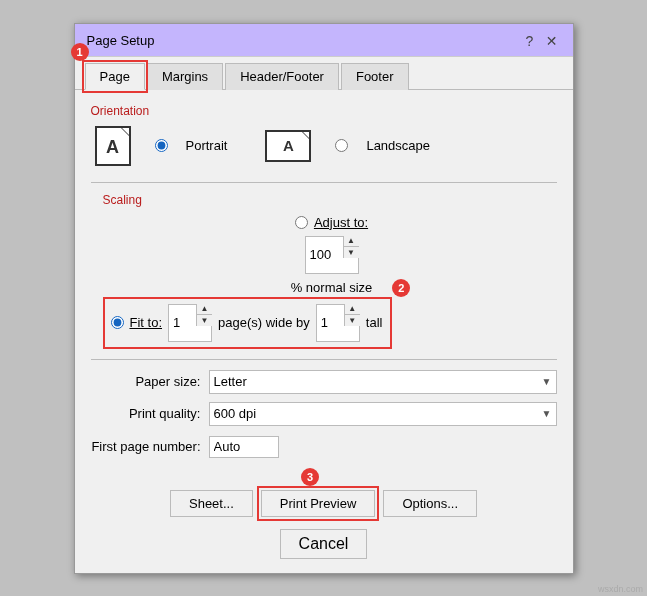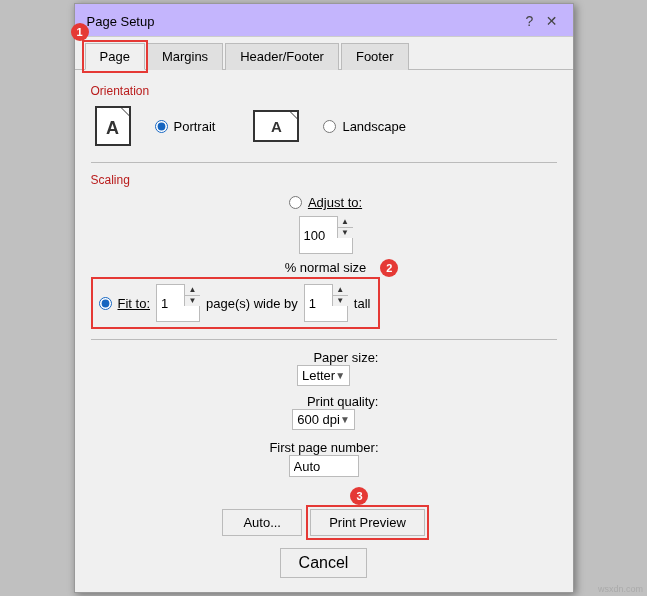--- a/index.html
+++ b/index.html
@@ -107,21 +107,21 @@
     .orientation-row {
       display: flex;
       align-items: center;
       gap: 24px;
       margin-bottom: 16px;
       margin-left: 4px;
     }
     .orient-option {
       display: flex;
       align-items: center;
-      gap: 6px;
+      gap: 18px;
     }
     .letter-icon {
       width: 36px;
       height: 40px;
       border: 2px solid #333;
       display: flex;
       align-items: center;
       justify-content: center;
       font-size: 20px;
       font-weight: bold;
@@ -148,20 +148,21 @@
       top: 0;
       right: 0;
       width: 0;
       height: 0;
       border-style: solid;
       border-width: 0 7px 7px 0;
       border-color: transparent white transparent transparent;
     }
     .scaling-section {
       margin-bottom: 14px;
+      margin-left: 12px;
     }
     .scaling-row {
       display: flex;
       align-items: center;
       gap: 6px;
       margin-bottom: 6px;
       margin-left: 4px;
       flex-direction: column;
     }
     .fit-to-row {
@@ -217,22 +218,22 @@
       border-bottom: none;
     }
     .divider {
       border: none;
       border-top: 1px solid #bbb;
       margin: 10px 0;
     }
     .field-row {
       display: flex;
       align-items: center;
+      gap: 8px;
       margin-bottom: 8px;
-      flex-direction: column;
     }
     .field-label {
       font-size: 13px;
       width: 110px;
       text-align: right;
     }
     .select-box {
       flex: 1;
       height: 24px;
       border: 1px solid #bbb;
@@ -441,25 +442,26 @@
     </div>
 
     <div class="field-row" style="margin-top:10px;">
       <span class="field-label">First page number:</span>
       <input type="text" class="fpn-input" value="Auto" style="">
     </div>
 
   </div>
 
   <div class="buttons-row">
-    <button class="btn">Auto...</button>
+    <button class="btn">Sheet...</button>
     <div style="position:relative;display:inline-block;">
       <button class="btn btn-print-preview">Print Preview</button>
       <span class="badge" style="position:absolute;top:-10px;left:50%;transform:translateX(-50%);">3</span>
     </div>
+    <button class="btn">Options...</button>
   </div>
 
   <div class="ok-cancel-row">
     <button class="btn-cancel">Cancel</button>
   </div>
 
   <span class="watermark">wsxdn.com</span>
 </div>
 
 </body></html>

